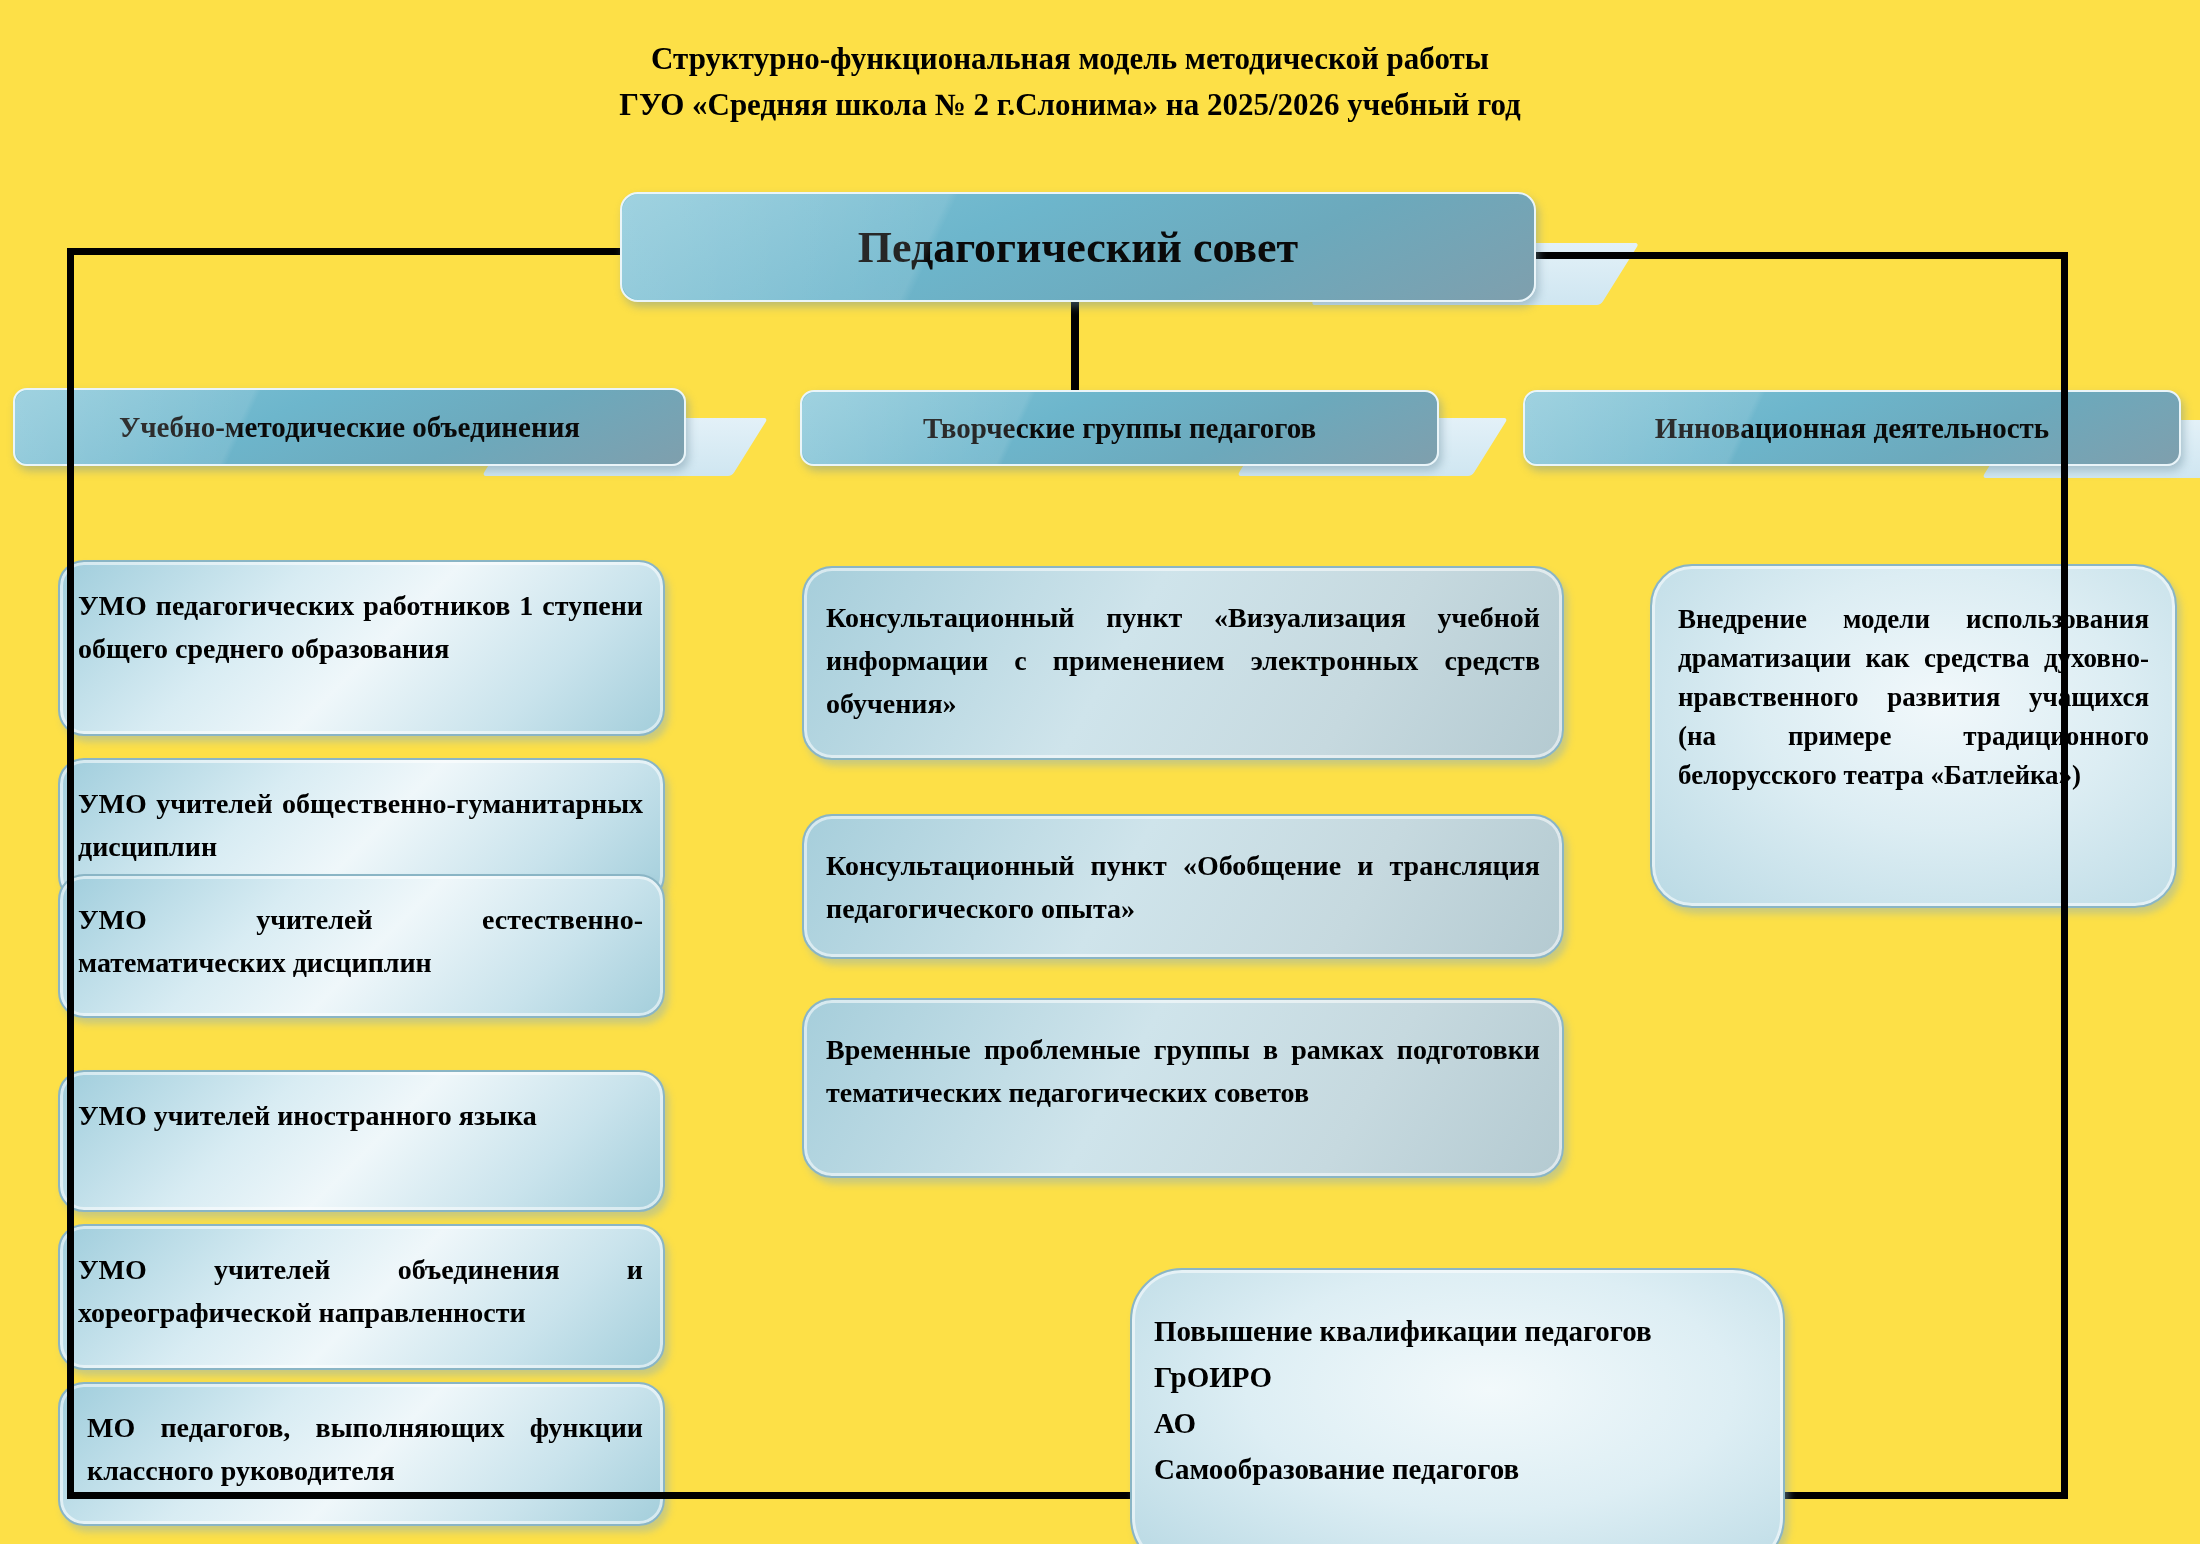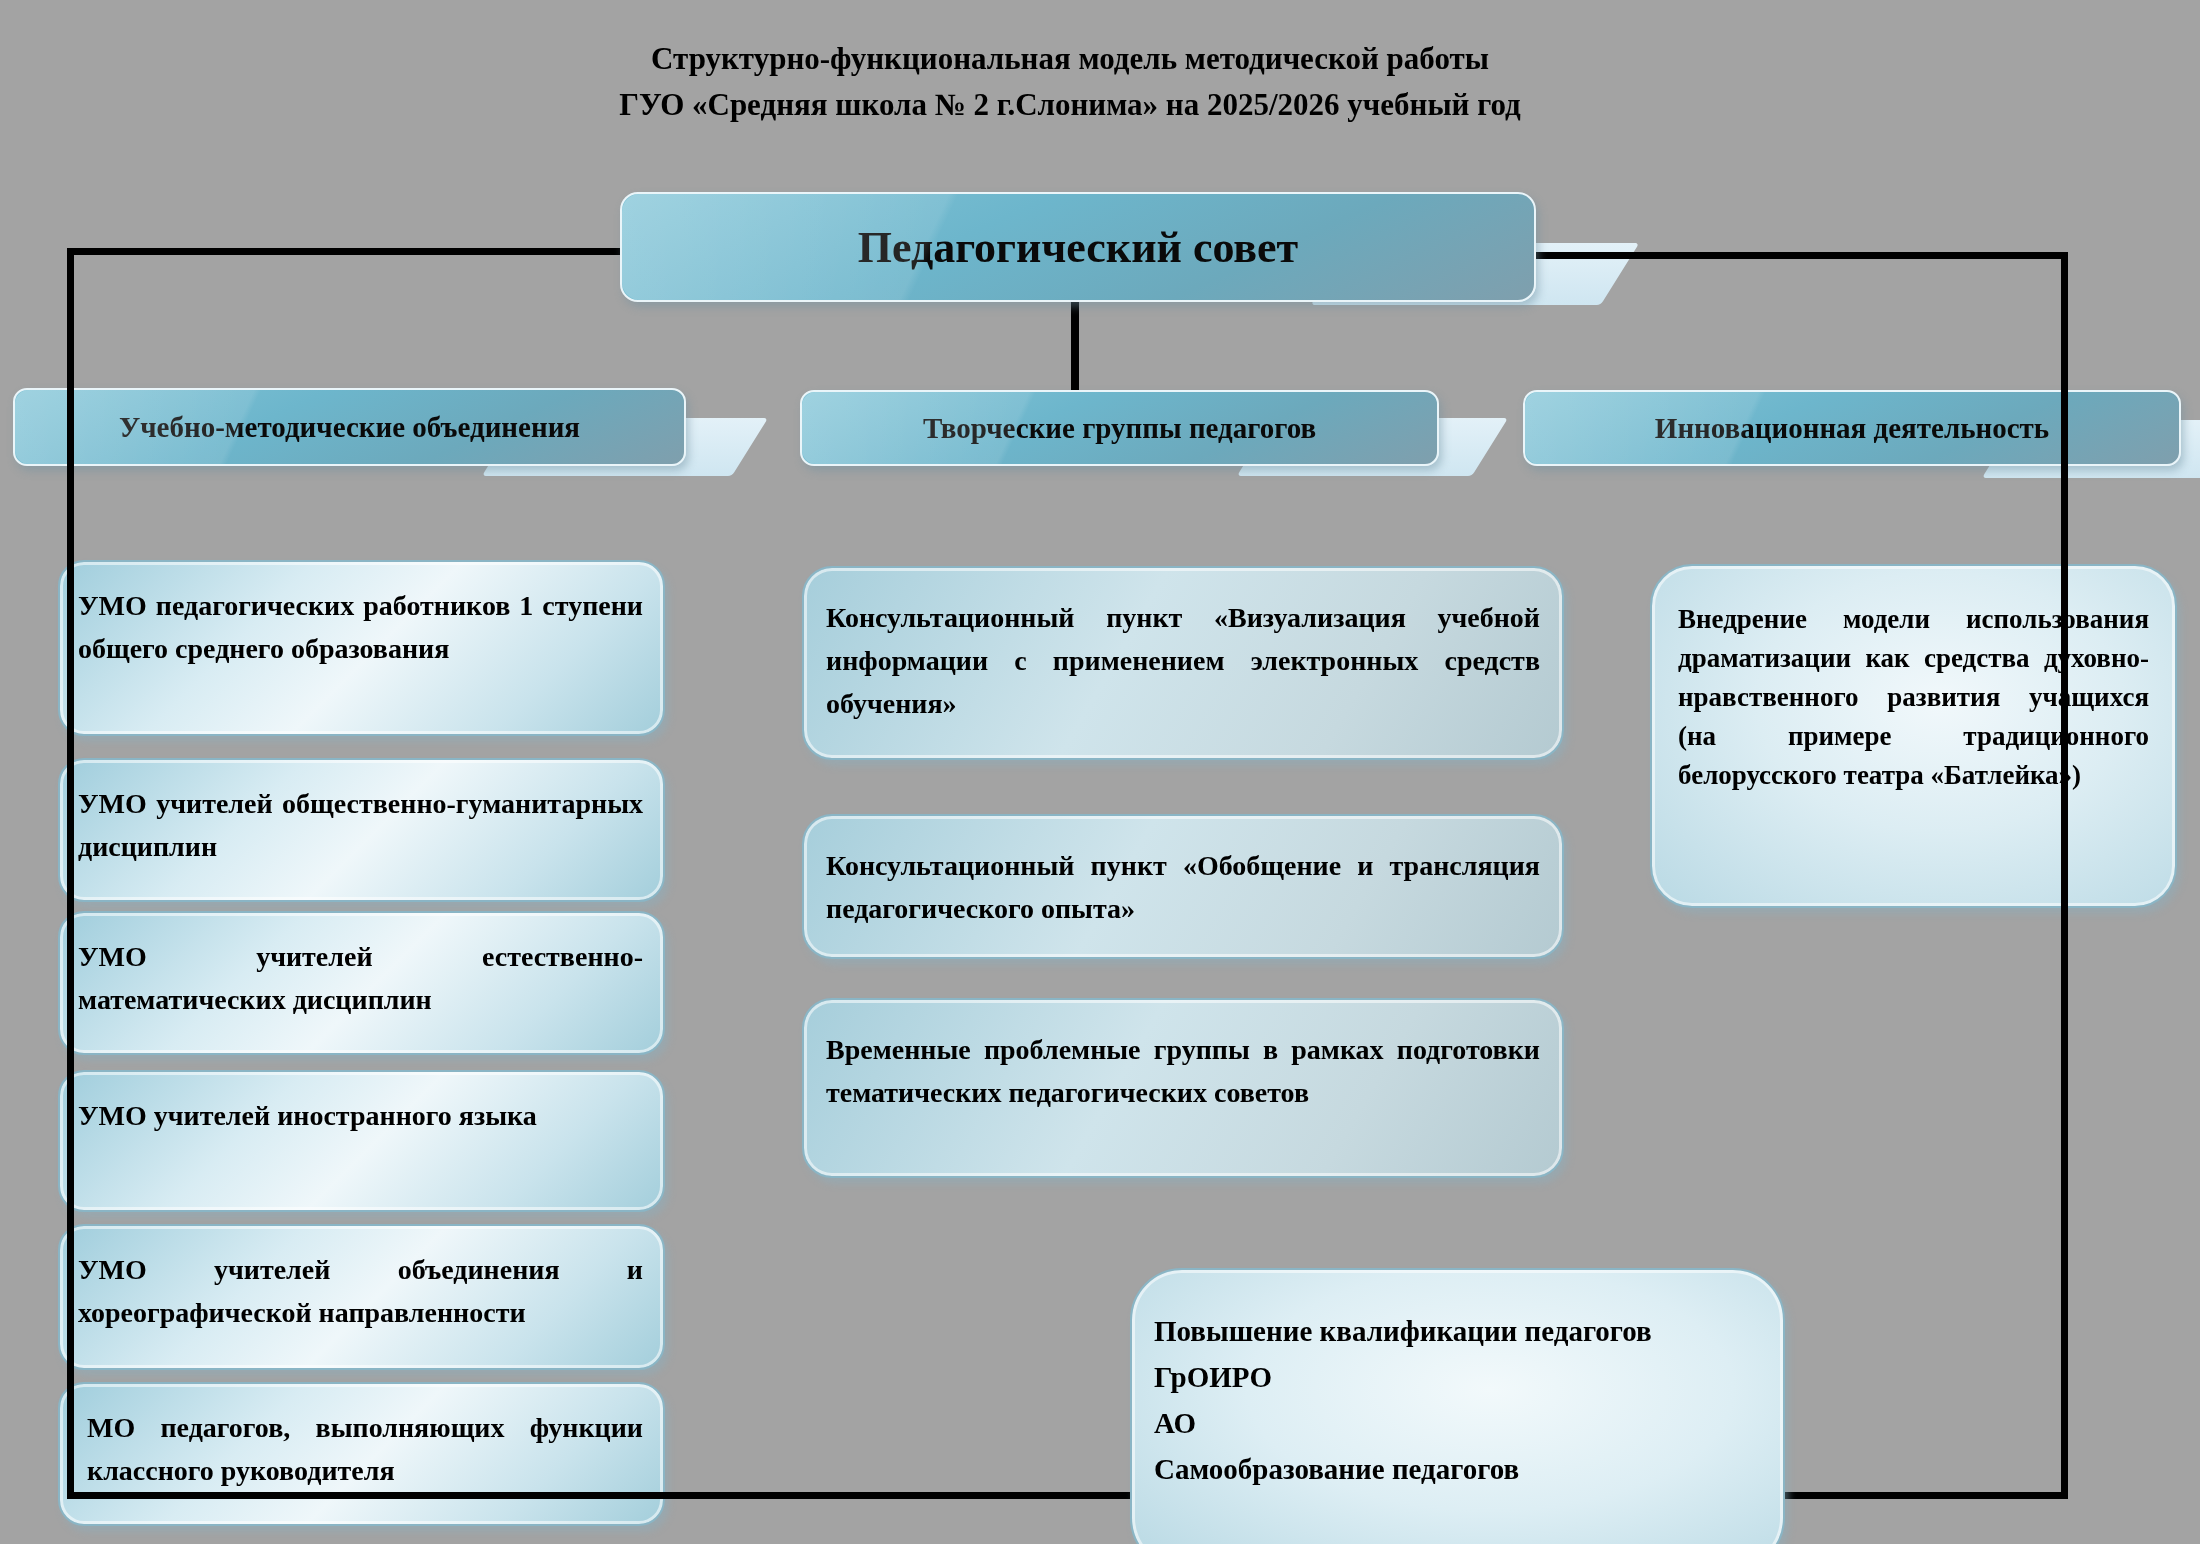--- a/index.html
+++ b/index.html
@@ -1,17 +1,17 @@
 <!DOCTYPE html>
 <html><head>
 <meta charset="utf-8">
 <style>
   html,body{margin:0;padding:0;background:#ffffff;}
   body{font-family:"Liberation Serif","DejaVu Serif",serif;}
-  #stage{position:relative;width:2200px;height:1544px;background:#a3a3a3;overflow:hidden;}
+  #stage{position:relative;width:2200px;height:1544px;background:#fde047;overflow:hidden;}
 
   
   .title{position:absolute;left:0;top:36px;width:2140px;text-align:center;
          font-weight:bold;font-size:31px;line-height:46px;color:#000;}
 
   
   .line{position:absolute;background:#000;z-index:3;}
 
   
   .flap{position:absolute;z-index:0;background:linear-gradient(180deg,#e3f1f8 0%,#cfe6f1 100%);
@@ -75,21 +75,21 @@
   </div>
   <div class="node node-header" style="left:800px;top:390px;width:635px;height:72px;">
     <span>Творческие группы педагогов</span>
   </div>
   <div class="node node-header" style="left:1523px;top:390px;width:654px;height:72px;">
     <span>Инновационная деятельность</span>
   </div>
 
   <div class="box" style="left:58px;top:514px;width:607px;height:176px;">УМО педагогических работников 1 ступени общего среднего образования</div>
   <div class="box" style="left:58px;top:712px;width:607px;height:144px;">УМО учителей общественно-гуманитарных дисциплин</div>
-  <div class="box" style="left:58px;top:865px;width:607px;height:144px;">УМО учителей естественно-математических дисциплин</div>
+  <div class="box" style="left:58px;top:828px;width:607px;height:144px;">УМО учителей естественно-математических дисциплин</div>
   <div class="box" style="left:58px;top:1024px;width:607px;height:142px;">УМО учителей иностранного языка</div>
   <div class="box" style="left:58px;top:1178px;width:607px;height:146px;">УМО учителей объединения и хореографической направленности</div>
   <div class="box" style="left:58px;top:1336px;width:607px;height:144px;padding-left:27px;">МО педагогов, выполняющих функции классного руководителя</div>
 
   <div class="box box-mid" style="left:802px;top:520px;width:762px;height:194px;">Консультационный пункт «Визуализация учебной информации с применением электронных средств обучения»</div>
   <div class="box box-mid" style="left:802px;top:768px;width:762px;height:145px;">Консультационный пункт «Обобщение и трансляция педагогического опыта»</div>
   <div class="box box-mid" style="left:802px;top:952px;width:762px;height:180px;">Временные проблемные группы в рамках подготовки тематических педагогических советов</div>
 
   <div class="box box-right" style="left:1650px;top:518px;width:527px;height:344px;line-height:39px;font-size:27px;">Внедрение модели использования драматизации как средства духовно-нравственного развития учащихся (на примере традиционного белорусского театра «Батлейка»)</div>
 

